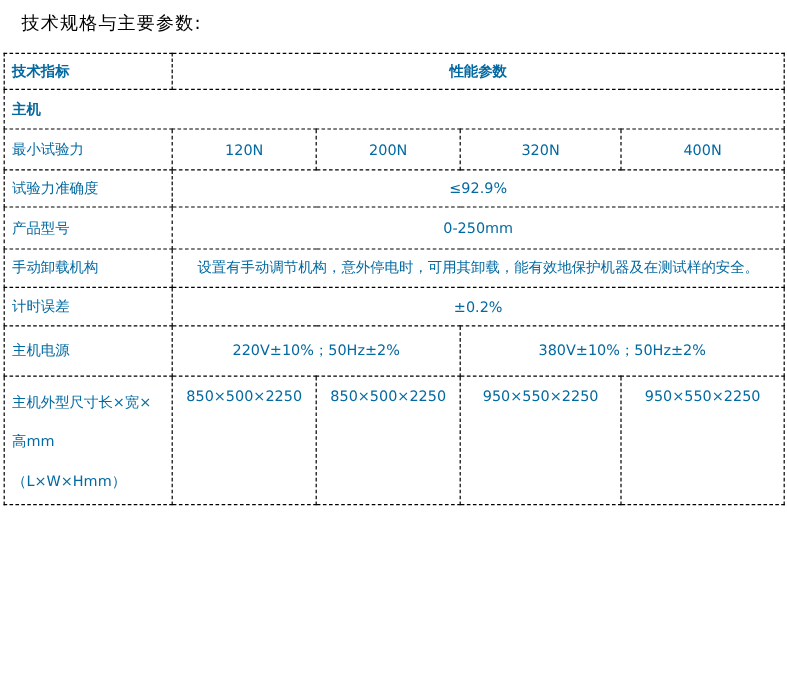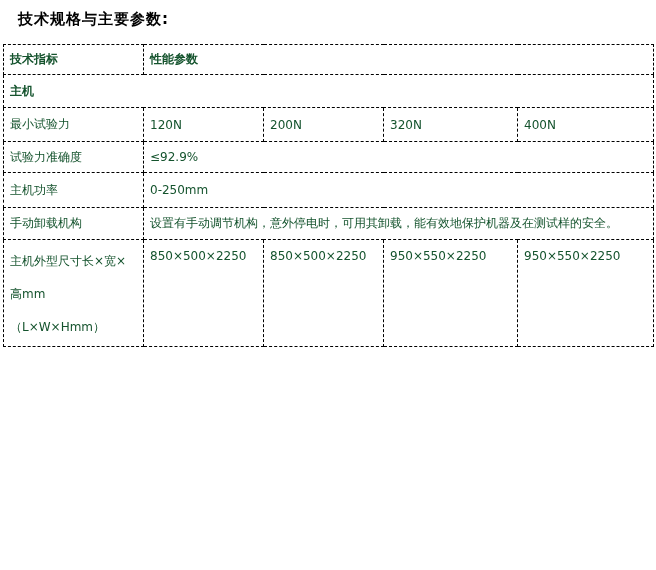--- a/index.html
+++ b/index.html
@@ -10,44 +10,44 @@
     overflow: hidden;
     background: #ffffff;
     font-family: "DejaVu Sans", "Liberation Sans", sans-serif;
     color: #000000;
   }
   .page-title {
     margin: 8px 0 0 18px;
     height: 22px;
     line-height: 22px;
     font-size: 15px;
-    font-weight: bold;
+    font-weight: normal;
     letter-spacing: 1px;
   }
   table.spec {
     border-collapse: collapse;
     table-layout: fixed;
     width: 650px;
     margin: 14px 0 0 3px;
   }
   table.spec td {
     border: 1px dashed #000000;
     font-size: 12px;
-    color: #14532d;
+    color: #0369a1;
     padding: 2px 6px;
     vertical-align: middle;
     overflow: hidden;
     background: #ffffff;
   }
   td.label {
     text-align: left;
     padding-left: 10px;
   }
-  td.val { }
-  td.val-left { text-align: left; padding-left: 10px; }
+  td.val { text-align: center; }
+  td.val-left { text-align: center; padding-left: 10px; }
   .bold { font-weight: bold; }
   tr.dims-row td.label {
     vertical-align: top;
     padding-top: 5px;
     line-height: 33px;
   }
   tr.dims-row td.val {
     vertical-align: top;
     padding-top: 9px;
   }
@@ -88,32 +88,41 @@
     </tr>
 
     <tr style="height:31px">
       <td class="label">试验力准确度</td>
       <td class="val" colspan="4">≤92.9%</td>
     </tr>
 
 
 
     <tr style="height:35px">
-      <td class="label">主机功率</td>
+      <td class="label">产品型号</td>
       <td class="val" colspan="4">0-250mm</td>
     </tr>
 
 
     <tr style="height:32px">
       <td class="label">手动卸载机构</td>
       <td class="val-left" colspan="4">设置有手动调节机构，意外停电时，可用其卸载，能有效地保护机器及在测试样的安全。</td>
     </tr>
 
+    <tr style="height:32px">
+      <td class="label">计时误差</td>
+      <td class="val" colspan="4">±0.2%</td>
+    </tr>
 
 
+    <tr style="height:42px">
+      <td class="label">主机电源</td>
+      <td class="val" colspan="2">220V±10%；50Hz±2%</td>
+      <td class="val" colspan="2">380V±10%；50Hz±2%</td>
+    </tr>
 
     <tr style="height:63px" class="dims-row">
       <td class="label">主机外型尺寸长×宽×高mm（L×W×Hmm）</td>
       <td class="val">850×500×2250</td>
       <td class="val">850×500×2250</td>
       <td class="val">950×550×2250</td>
       <td class="val">950×550×2250</td>
     </tr>
 
   </tbody>

